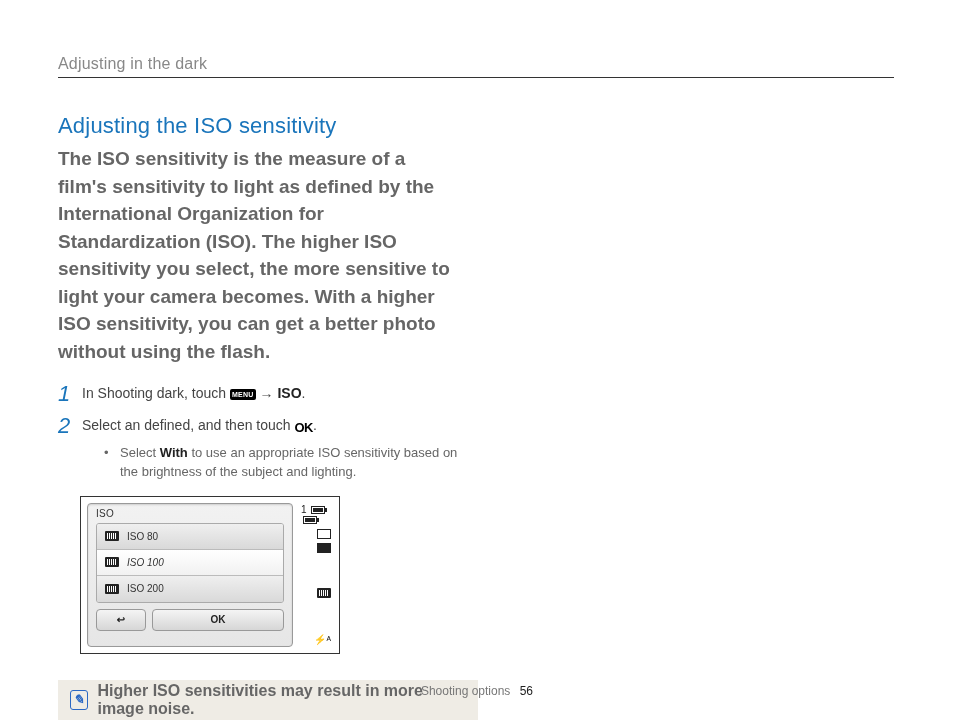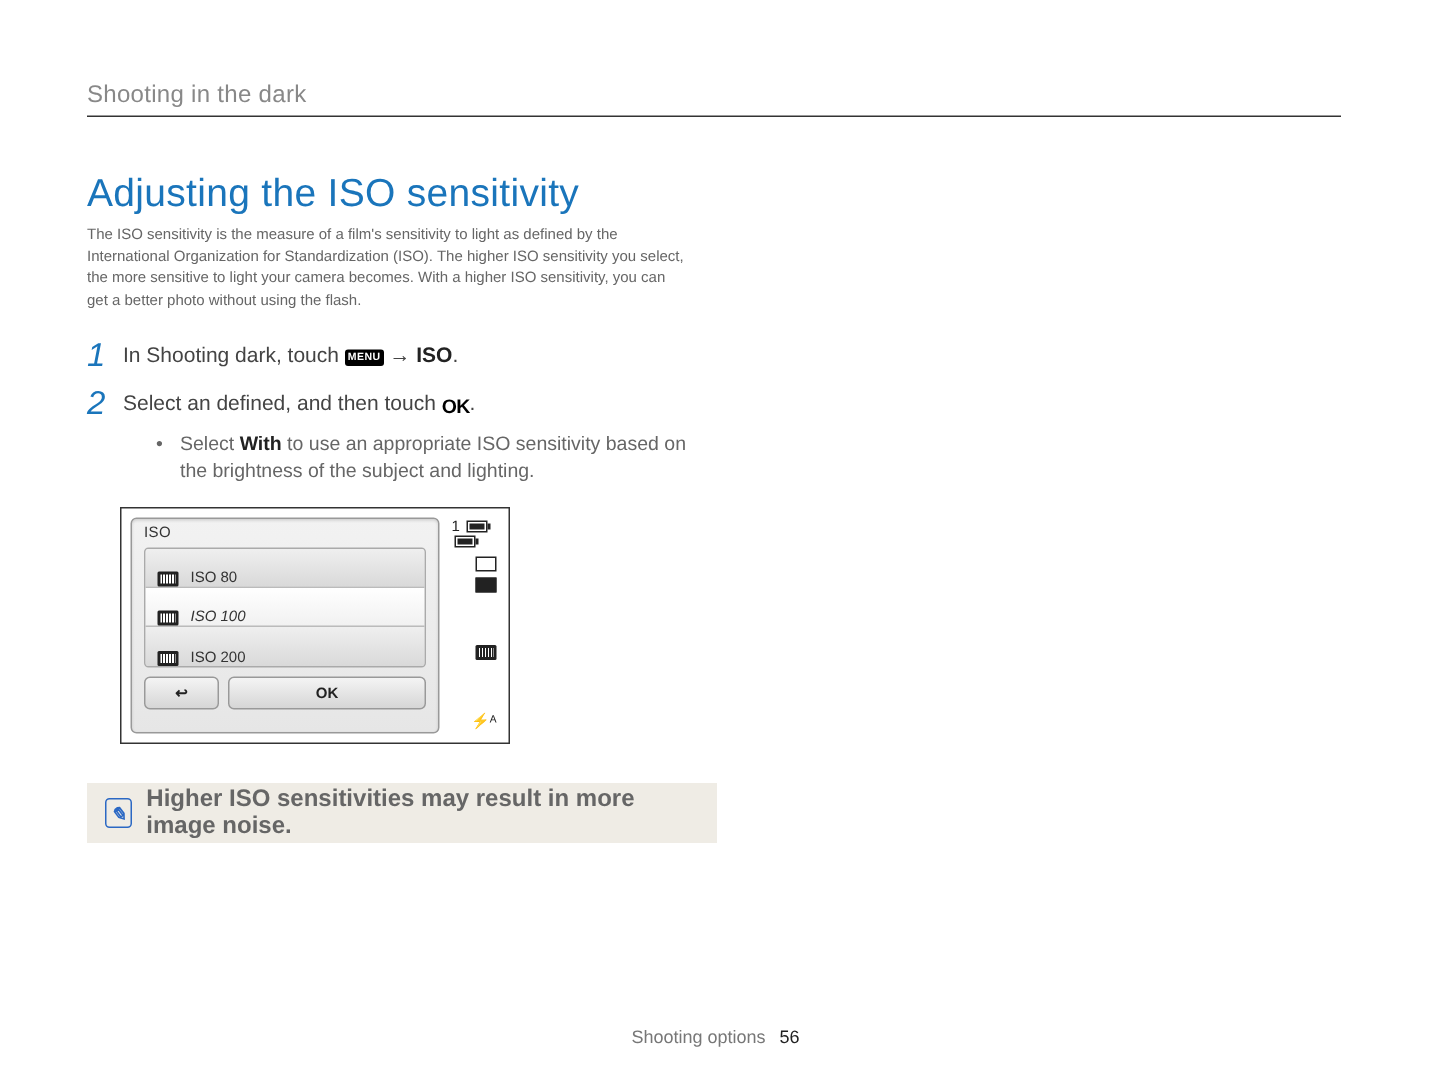--- a/index.html
+++ b/index.html
@@ -1,37 +1,37 @@
 <!DOCTYPE html>
 <html><head>
 <meta charset="utf-8">
 <style>
   * { box-sizing: border-box; margin: 0; padding: 0; }
   html, body { width: 954px; height: 720px; background: #fff; font-family: Arial, Helvetica, sans-serif; }
   .page { width: 954px; height: 720px; position: relative; padding: 55px 60px 0 58px; }
   .running-head { color: #888; font-size: 16px; font-weight: 300; padding-bottom: 4px; border-bottom: 1px solid #333; letter-spacing: 0.2px; }
-  .section-title { color: #1a75bb; font-size: 26px; font-weight: 400; margin-top: 35px; letter-spacing: 0.2px; }
-  .body-text { color: #666; font-size: 10px; line-height: 1.45; font-weight: 400; max-width: 400px; margin-top: 6px; }
+  .section-title { color: #1a75bb; font-size: 22px; font-weight: 400; margin-top: 35px; letter-spacing: 0.2px; }
+  .body-text { color: #666; font-size: 19px; line-height: 1.45; font-weight: 700; max-width: 400px; margin-top: 6px; }
   .steps { max-width: 420px; margin-top: 18px; }
   .step { display: flex; gap: 10px; margin-top: 10px; color: #444; font-size: 14px; font-weight: 300; }
   .step-num { color: #1a75bb; font-size: 22px; font-style: italic; font-weight: 400; line-height: 1; min-width: 14px; }
   .step-body { flex: 1; line-height: 1.5; }
   .step-body b { font-weight: 700; color: #222; }
   .inline-icon { display: inline-block; vertical-align: -2px; }
   .menu-chip { display:inline-block; background:#000; color:#fff; font-size:7px; font-weight:700; padding:2px 2px; border-radius:2px; letter-spacing:0.3px; line-height:1; vertical-align: 1px; }
   .ok-mark { font-weight:800; font-size:13px; color:#000; letter-spacing:-0.5px; }
   .bullet-row { display:flex; gap:6px; color:#666; font-size:13px; font-weight:300; margin-top:6px; line-height:1.45; padding-left:22px; }
   .bullet-dot { min-width:10px; }
 
   
   .screenshot { width: 260px; height: 158px; border: 1px solid #333; margin-top: 14px; margin-left: 22px; position: relative; background: #fff; }
   .lcd { position:absolute; left:6px; top:6px; right:46px; bottom:6px; border:1px solid #999; border-radius:4px; background: linear-gradient(#f2f2f2,#e6e6e6); box-shadow: inset 0 1px 2px rgba(0,0,0,.15); }
   .lcd-title { font-size:10px; color:#333; padding:4px 8px 2px; font-weight:400; letter-spacing:0.3px; }
   .list { margin: 2px 8px 0; border:1px solid #aaa; border-radius:3px; overflow:hidden; }
-  .row { height:26px; display:flex; align-items:flex-end; gap:8px; padding:0 8px; font-size:10px; color:#333; border-bottom:1px solid #bbb; background: linear-gradient(#efefef,#d9d9d9); position:relative; }
+  .row { height:26px; display:flex; align-items:center; gap:8px; padding:0 8px; font-size:10px; color:#333; border-bottom:1px solid #bbb; background: linear-gradient(#efefef,#d9d9d9); position:relative; }
   .row:last-child { border-bottom:none; }
   .row.selected { background: linear-gradient(#ffffff,#f1f1f1); font-style: italic; }
   .iso-glyph { width:14px; height:10px; background:#222; border-radius:1px; position:relative; }
   .iso-glyph::after { content:""; position:absolute; left:2px; top:2px; right:2px; bottom:2px; background: repeating-linear-gradient(90deg,#fff 0 1px,#222 1px 2px); }
   .btnbar { display:flex; gap:6px; margin:6px 8px 0; }
   .soft-btn { flex:1; height:22px; border:1px solid #999; border-radius:4px; background:linear-gradient(#f4f4f4,#d6d6d6); display:flex; align-items:center; justify-content:center; font-size:10px; font-weight:700; color:#222; }
   .soft-btn.back { flex:0 0 50px; }
   .side-icons { position:absolute; right:6px; top:6px; bottom:6px; width:34px; display:flex; flex-direction:column; align-items:flex-end; padding:2px 2px; gap:4px; }
   .si { font-size:10px; color:#222; line-height:1; }
   .si .batt { display:inline-block; width:14px; height:8px; border:1px solid #222; position:relative; vertical-align:-1px; margin-left:2px; }
@@ -47,21 +47,21 @@
   .note-text { color:#666; font-size:16px; font-weight:700; }
 
   
   .footer { position:absolute; left:0; right:0; bottom:22px; text-align:center; color:#777; font-size:12px; font-weight:300; }
   .footer .pg { color:#222; font-weight:400; margin-left:6px; }
 </style>
 </head>
 <body>
 
 <div class="page">
-  <div class="running-head">Shooting in the dark</div>
+  <div class="running-head">Adjusting in the dark</div>
 
   <h2 class="section-title">Adjusting the ISO sensitivity</h2>
   <p class="body-text">The ISO sensitivity is the measure of a film's sensitivity to light as defined by the International Organization for Standardization (ISO). The higher ISO sensitivity you select, the more sensitive to light your camera becomes. With a higher ISO sensitivity, you can get a better photo without using the flash.</p>
 
   <div class="steps">
     <div class="step">
       <div class="step-num">1</div>
       <div class="step-body">
         <span>In Shooting dark, touch </span><span class="menu-chip">MENU</span><span> → </span><b>ISO</b><span>.</span>
       </div>

